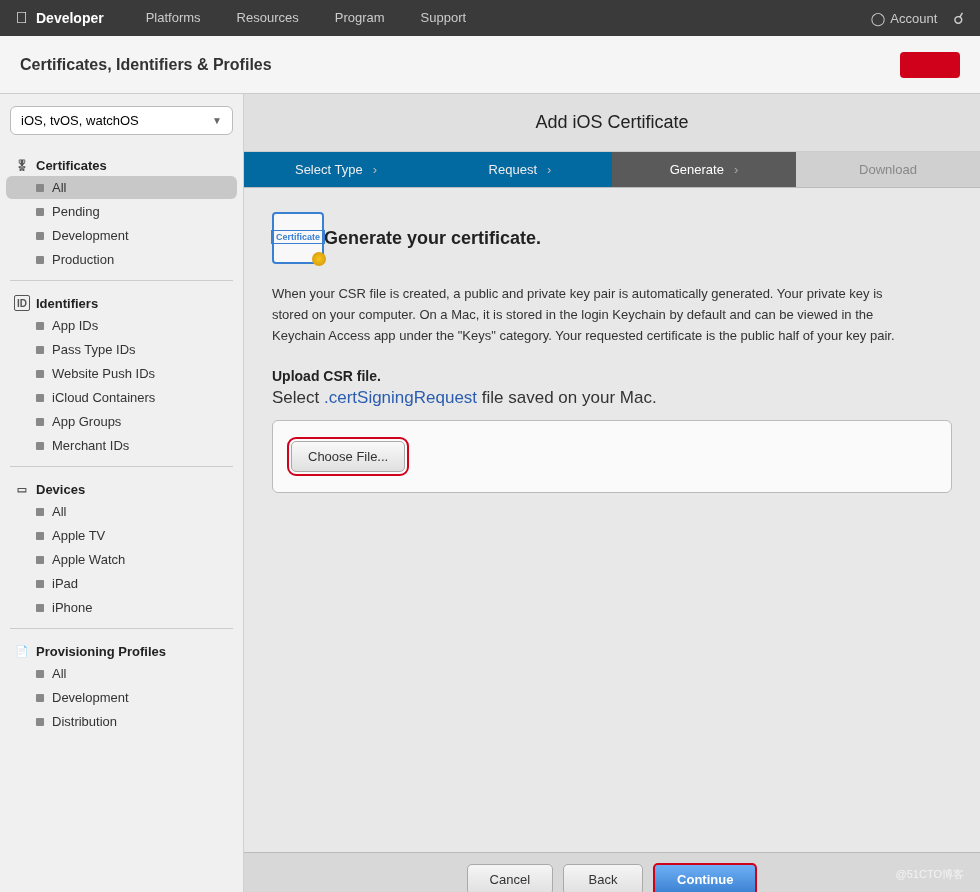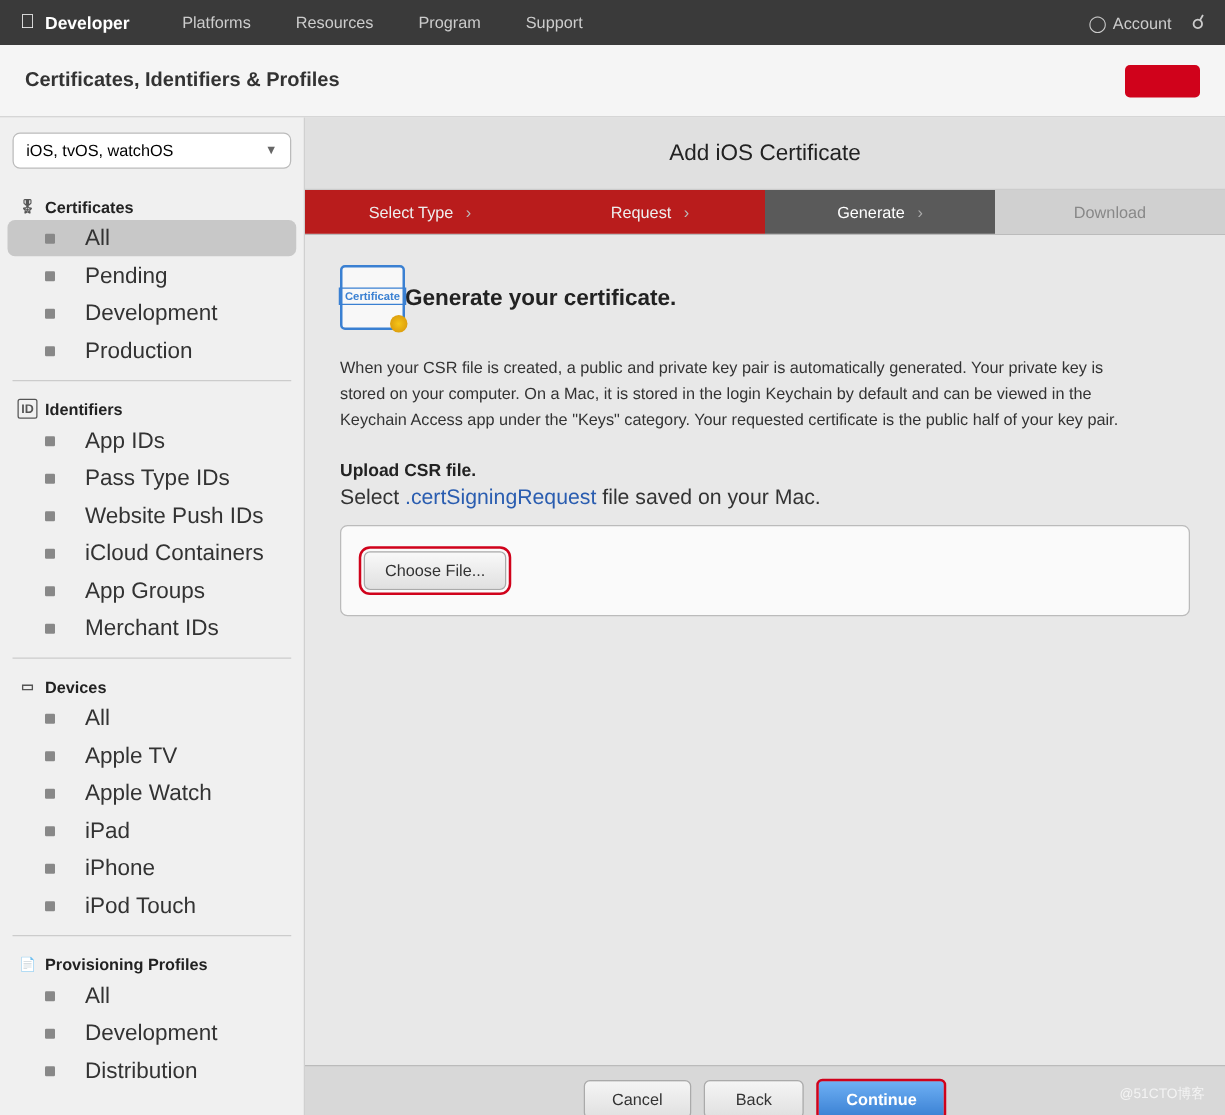--- a/index.html
+++ b/index.html
@@ -122,24 +122,24 @@
       height: 16px;
       display: flex;
       align-items: center;
       justify-content: center;
       font-size: 11px;
       color: #555;
     }
     .sidebar-item {
       display: flex;
       align-items: center;
-      gap: 24px;
+      gap: 8px;
       padding: 4px 14px 4px 30px;
       cursor: pointer;
-      font-size: 18px;
+      font-size: 13px;
       color: #333;
       border-radius: 4px;
       margin: 1px 6px;
     }
     .sidebar-item.active {
       background: #c8c8c8;
       border-radius: 6px;
     }
     .sidebar-item .dot {
       width: 8px;
@@ -185,21 +185,21 @@
       display: flex;
       align-items: center;
       justify-content: center;
       gap: 4px;
     }
     .step.active {
       background: #5a5a5a;
       color: #fff;
     }
     .step.completed {
-      background: #b91c1c;
+      background: #0369a1;
       color: #eee;
     }
     .step.inactive { background: #d0d0d0; color: #888; }
 
     
     .step::after {
       content: '';
       position: absolute;
       right: -10px;
       top: 0;
@@ -449,24 +449,20 @@
         <span>Apple Watch</span>
       </div>
       <div class="sidebar-item">
         <span class="dot"></span>
         <span>iPad</span>
       </div>
       <div class="sidebar-item">
         <span class="dot"></span>
         <span>iPhone</span>
       </div>
-      <div class="sidebar-item">
-        <span class="dot"></span>
-        <span>iPod Touch</span>
-      </div>
     </div>
 
     <div class="divider"></div>
 
     <div class="sidebar-section">
       <div class="sidebar-section-header">
         <span class="section-icon">📄</span>
         <span>Provisioning Profiles</span>
       </div>
       <div class="sidebar-item">

